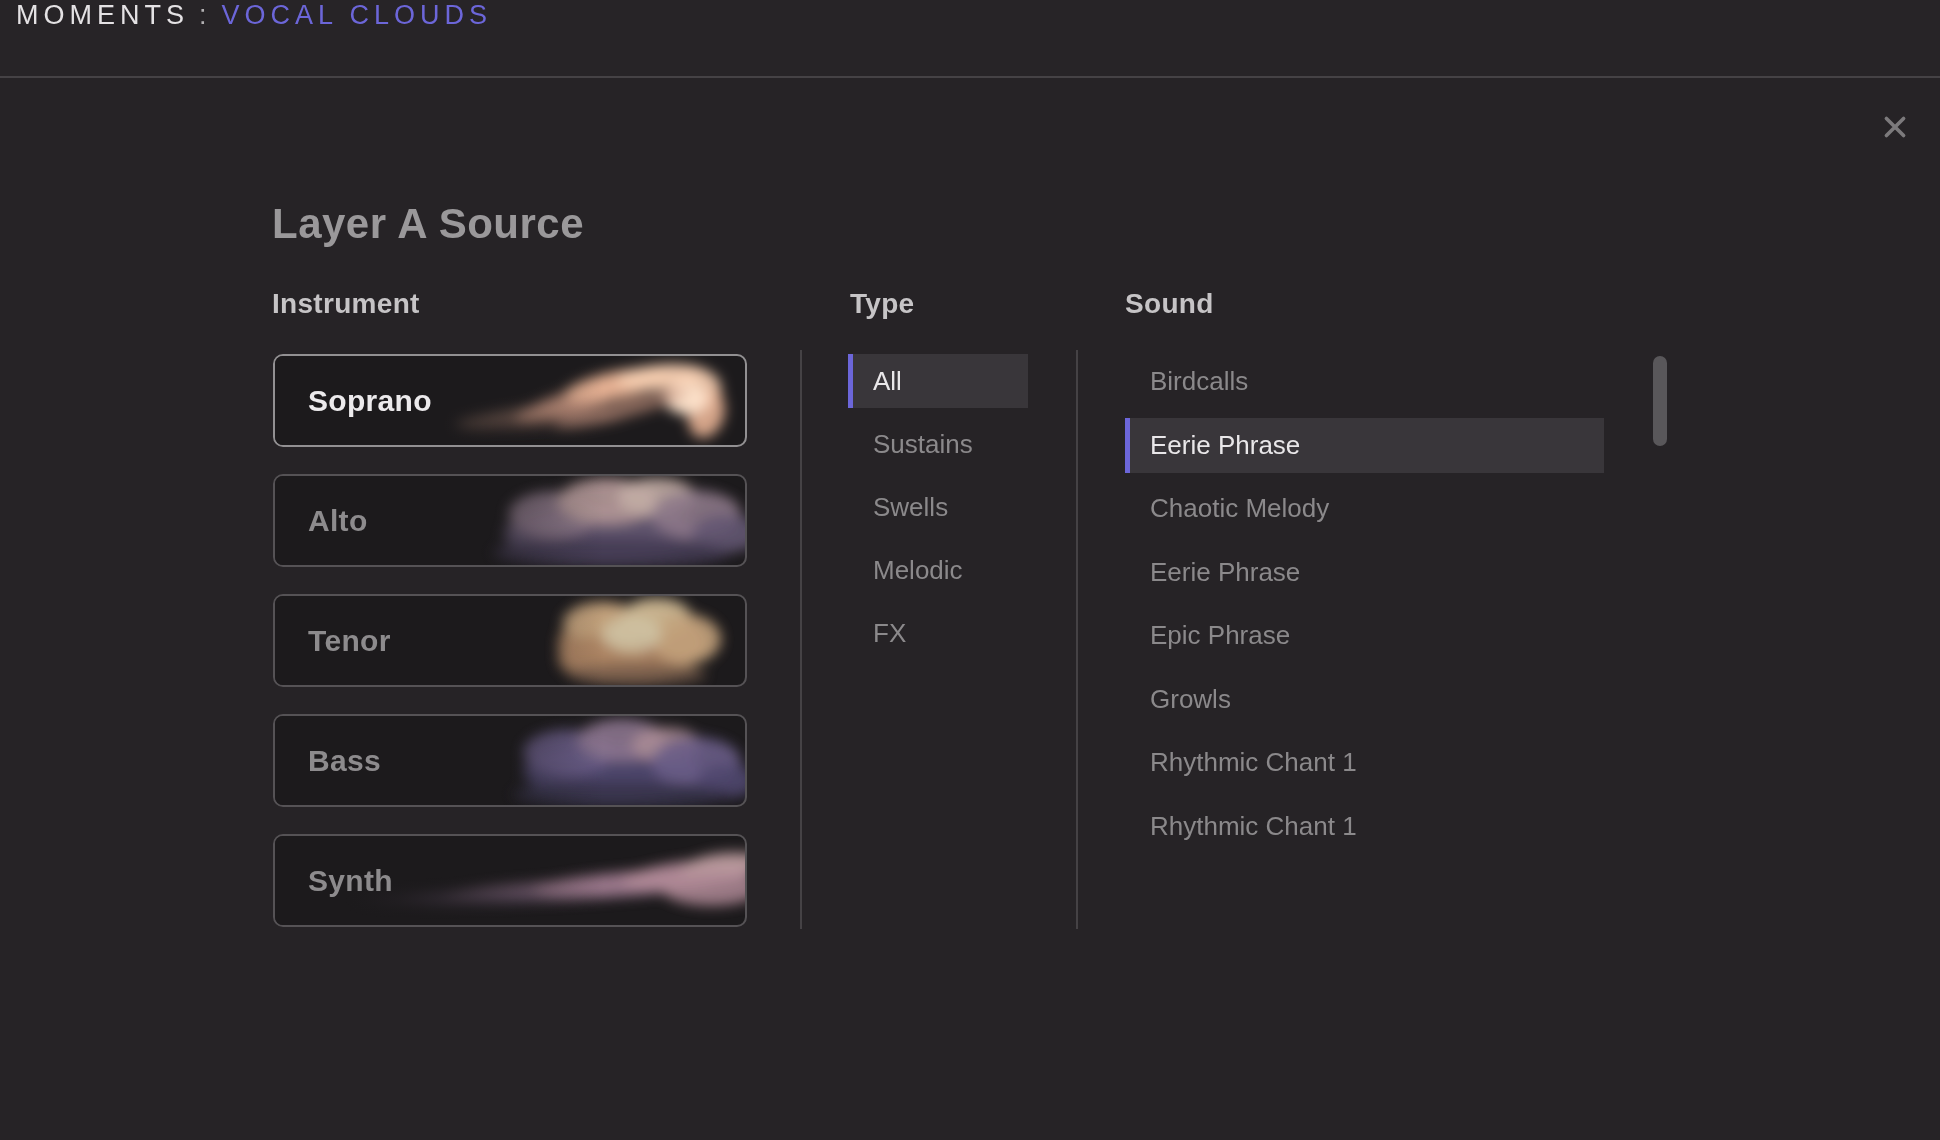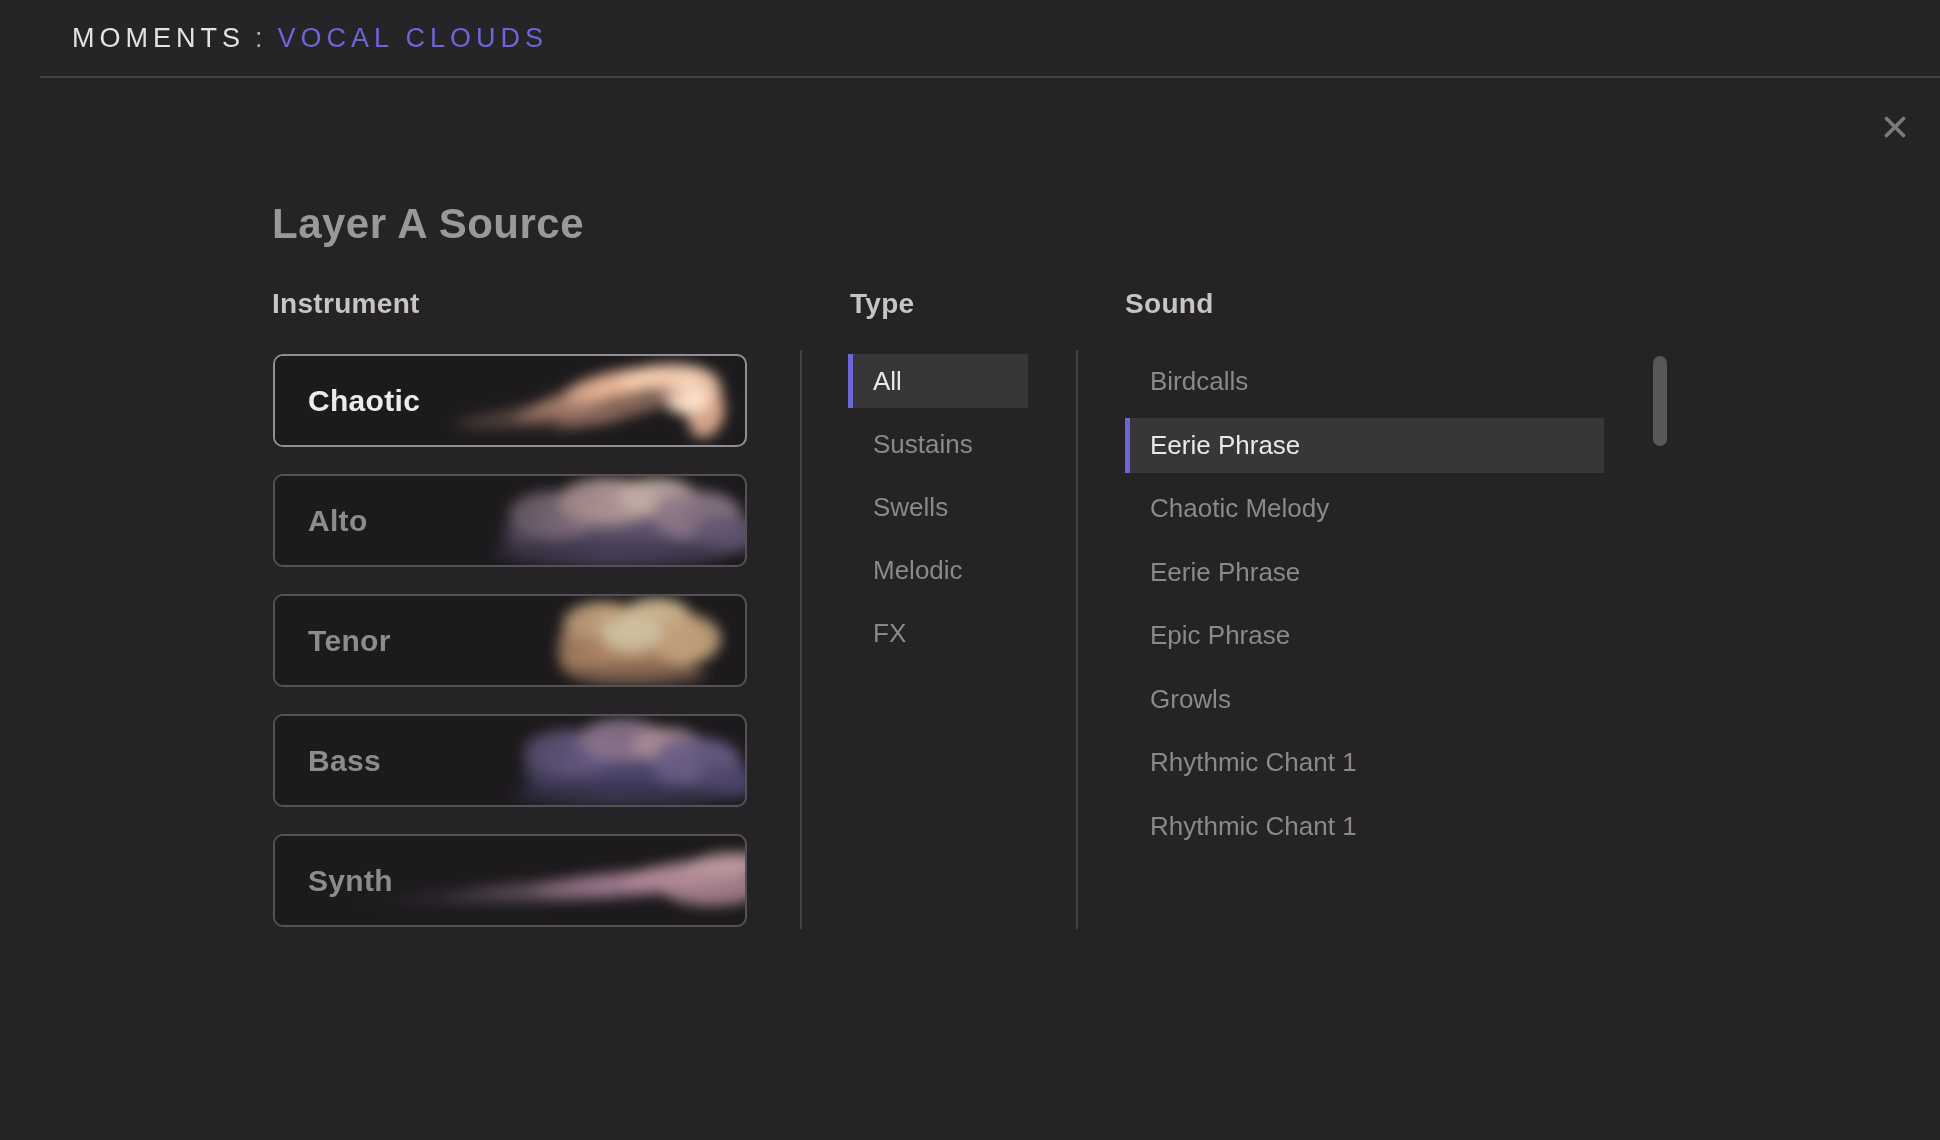--- a/index.html
+++ b/index.html
@@ -19,21 +19,21 @@
   *{box-sizing:border-box;margin:0;padding:0}
   html,body{background:var(--page-bg)}
   body{
     width:1940px;height:1140px;position:relative;overflow:hidden;
     font-family:"Liberation Sans",sans-serif;
   }
   
   .topbar{
     position:absolute;top:0;left:0;right:0;height:78px;
     background:var(--topbar-bg);border-bottom:2px solid var(--divider);
-    display:flex;align-items:center;padding:0 38px 0 32px;margin-left:40px;
+    display:flex;padding:0 38px 0 16px;
   }
   .brand{display:flex;align-items:baseline;font-size:27px;font-weight:500;letter-spacing:5px;white-space:nowrap}
   .brand .p{color:#e4e2e4}
   .brand .sep{color:#b2b0b2;margin:0 10px}
   .brand .s{color:var(--accent)}
   .topbar-right{margin-left:auto;display:flex;align-items:center;gap:28px}
   .tb-text{font-size:25px;color:#c9c7c9;cursor:pointer;white-space:nowrap}
   .gear{width:36px;height:36px;cursor:pointer}
   .gear svg{display:block;width:36px;height:36px}
   
@@ -119,21 +119,21 @@
           <ellipse cx="345" cy="30" rx="55" ry="14" fill="#e8b294" opacity="0.95" transform="rotate(-12 345 30)"></ellipse>
           <ellipse cx="390" cy="22" rx="45" ry="13" fill="#f6cdb0" opacity="0.95" transform="rotate(-5 390 22)"></ellipse>
           <ellipse cx="425" cy="35" rx="25" ry="22" fill="#f6cdb0" opacity="0.9" transform="rotate(0 425 35)"></ellipse>
           <ellipse cx="435" cy="60" rx="18" ry="26" fill="#e8b294" opacity="0.9" transform="rotate(15 435 60)"></ellipse>
           <ellipse cx="415" cy="45" rx="22" ry="16" fill="#fde3cb" opacity="0.95" transform="rotate(0 415 45)"></ellipse>
           <ellipse cx="270" cy="70" rx="80" ry="6" fill="#5f4a42" opacity="0.7" transform="rotate(-4 270 70)"></ellipse>
           <ellipse cx="350" cy="55" rx="70" ry="10" fill="#c89580" opacity="0.6" transform="rotate(-15 350 55)"></ellipse>
         </g>
       </svg>
       <span class="fade"></span>
-      <span class="card-label">Chaotic</span>
+      <span class="card-label">Soprano</span>
     </div>
     <div class="card">
       <svg class="cloud" viewBox="0 0 474 93" preserveAspectRatio="none">
         <defs>
           <filter id="bl1" x="-30%" y="-60%" width="160%" height="220%">
             <feGaussianBlur stdDeviation="6.5"></feGaussianBlur>
           </filter>
         </defs>
         <g filter="url(#bl1)" opacity="0.8">
           <ellipse cx="330" cy="60" rx="100" ry="28" fill="#756688" opacity="0.95" transform="rotate(0 330 60)"></ellipse>

